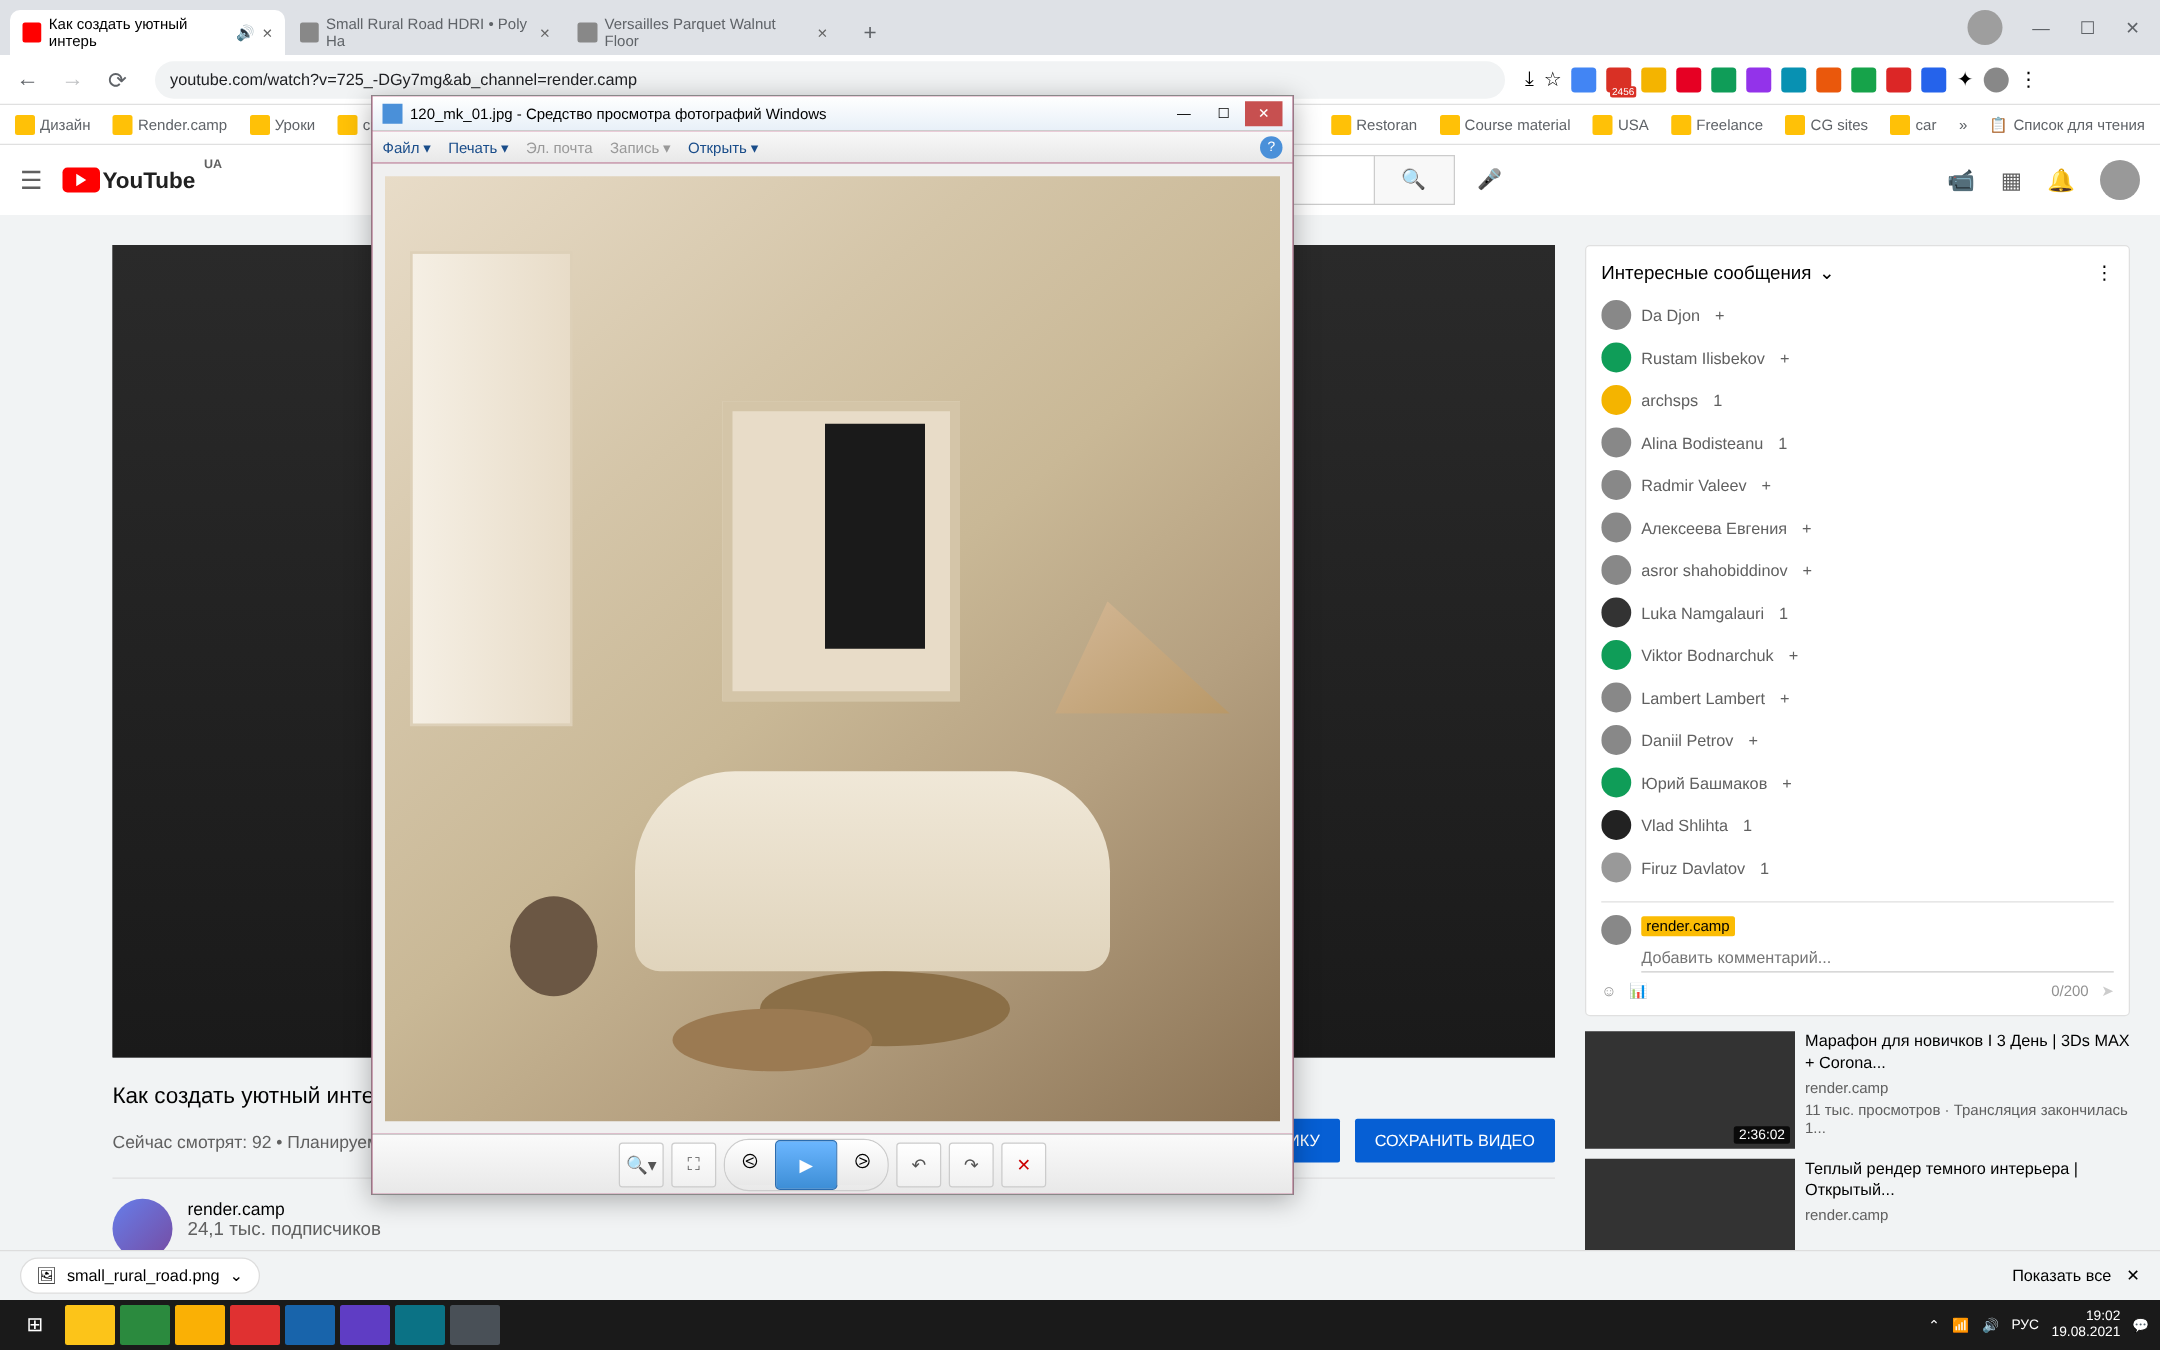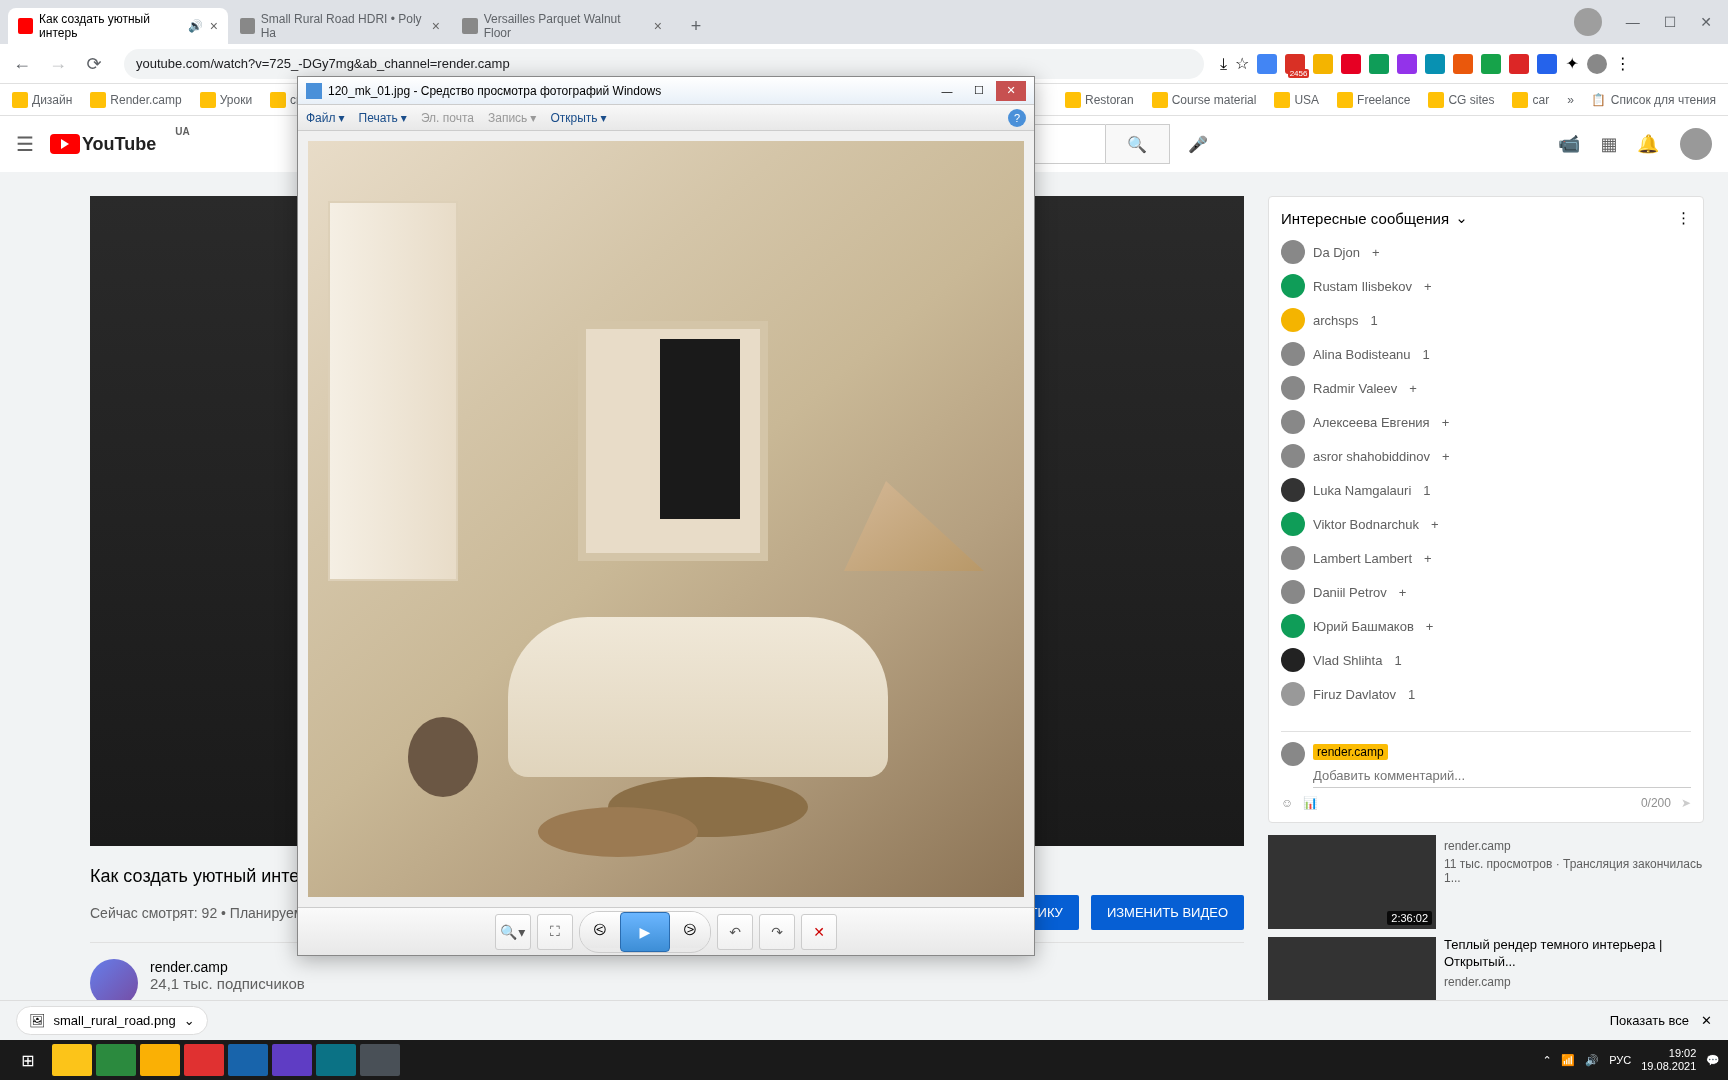--- a/index.html
+++ b/index.html
@@ -61,21 +61,21 @@
 
 
 .yt-sidebar{width:436px;display:flex;flex-direction:column;gap:12px}
 .chat-box{background:#fff;border:1px solid #e0e0e0;border-radius:4px;padding:12px;height:640px;display:flex;flex-direction:column;position:relative}
 .chat-hdr{display:flex;align-items:center;font-size:15px;font-weight:500;padding-bottom:8px}
 .chat-list{flex:1;overflow-y:auto;font-size:13px}
 .chat-item{display:flex;align-items:center;gap:8px;padding:5px 0}
 .chat-av{width:24px;height:24px;border-radius:50%;flex-shrink:0}
 .chat-name{color:#606060}
 .chat-badge{color:#606060;margin-left:4px}
-.chat-input-row{border-top:1px solid #e0e0e0;padding-top:10px;margin-top:20px}
+.chat-input-row{border-top:1px solid #e0e0e0;padding-top:10px;margin-top:10px}
 .chat-self{display:flex;gap:8px;align-items:flex-start}
 .chat-self-av{width:24px;height:24px;border-radius:50%;background:#888}
 .chat-self-name{background:#fbbc04;padding:1px 4px;border-radius:2px;font-size:12px}
 .chat-input{width:100%;border:none;border-bottom:1px solid #ccc;padding:4px 0;font-size:13px;margin-top:4px}
 .chat-ctrl{display:flex;align-items:center;margin-top:8px;gap:10px;font-size:12px;color:#909090}
 .chat-counter{margin-left:auto}
 .hide-chat{text-align:center;font-size:13px;color:#606060;padding:10px;border-top:1px solid #e0e0e0;margin-top:8px}
 
 .rec-item{display:flex;gap:8px;margin-bottom:8px}
 .rec-thumb{width:168px;height:94px;background:#333;position:relative;flex-shrink:0}
@@ -226,21 +226,21 @@
     </div>
   <span>»</span>
   <div style="display:flex;align-items:center;gap:4px">📋 <span>Список для чтения</span></div>
 </div>
 
 <div class="yt-header">
   <span class="yt-menu">☰</span>
   <div class="yt-logo">
     <div class="yt-logo-icon"></div>
     <span style="color:#212121">YouTube</span>
-    <span style="font-size:10px;color:#606060;margin-left:17px;margin-top:-8px">UA</span>
+    <span style="font-size:10px;color:#606060;margin-left:5px;margin-top:-8px">UA</span>
   </div>
   <div class="yt-search-wrap">
     <div class="yt-search">
       <input class="yt-search-input" style="">
       <div class="yt-search-btn">🔍</div>
     </div>
     <div class="yt-mic">🎤</div>
   </div>
   <div class="yt-hdr-right">
     <span class="yt-hdr-ic">📹</span>
@@ -259,21 +259,21 @@
     <div class="vid-meta">
       <div class="vid-stats">Сейчас смотрят: 92 • Планируемая</div>
       <div class="vid-actions">
         <div class="vid-act">↗ <span>ТЬСЯ</span></div>
         <div class="vid-act">≡+ <span>СОХРАНИТЬ</span></div>
         <div class="vid-act">⋯</div>
         <div class="vid-act blue-btn">
             <span>ТИКУ</span>
           </div>
         <div class="vid-act blue-btn">
-            <span>ИЗМЕНИТЬ ВИДЕО</span>
+            <span>СОХРАНИТЬ ВИДЕО</span>
           </div>
       </div>
     </div>
     <div class="channel-row">
       <div class="ch-avatar"></div>
       <div>
         <div class="ch-name">render.camp</div>
         <div class="ch-subs">24,1 тыс. подписчиков</div>
       </div>
     </div>
@@ -375,20 +375,21 @@
         </div>
       </div>
     </div>
 
     <div id="rec-list">
         <div class="rec-item">
           <div class="rec-thumb">
             <div class="rec-dur">2:36:02</div>
           </div>
           <div class="rec-info">
+            <div class="rec-title">Марафон для новичков I 3 День | 3Ds MAX + Corona...</div>
             <div class="rec-ch">render.camp</div>
             <div class="rec-ch">11 тыс. просмотров · Трансляция закончилась 1...</div>
           </div>
         </div>
         <div class="rec-item">
           <div class="rec-thumb"></div>
           <div class="rec-info">
             <div class="rec-title">Теплый рендер темного интерьера | Открытый...</div>
             <div class="rec-ch">render.camp</div>
             <div class="rec-ch"></div>

